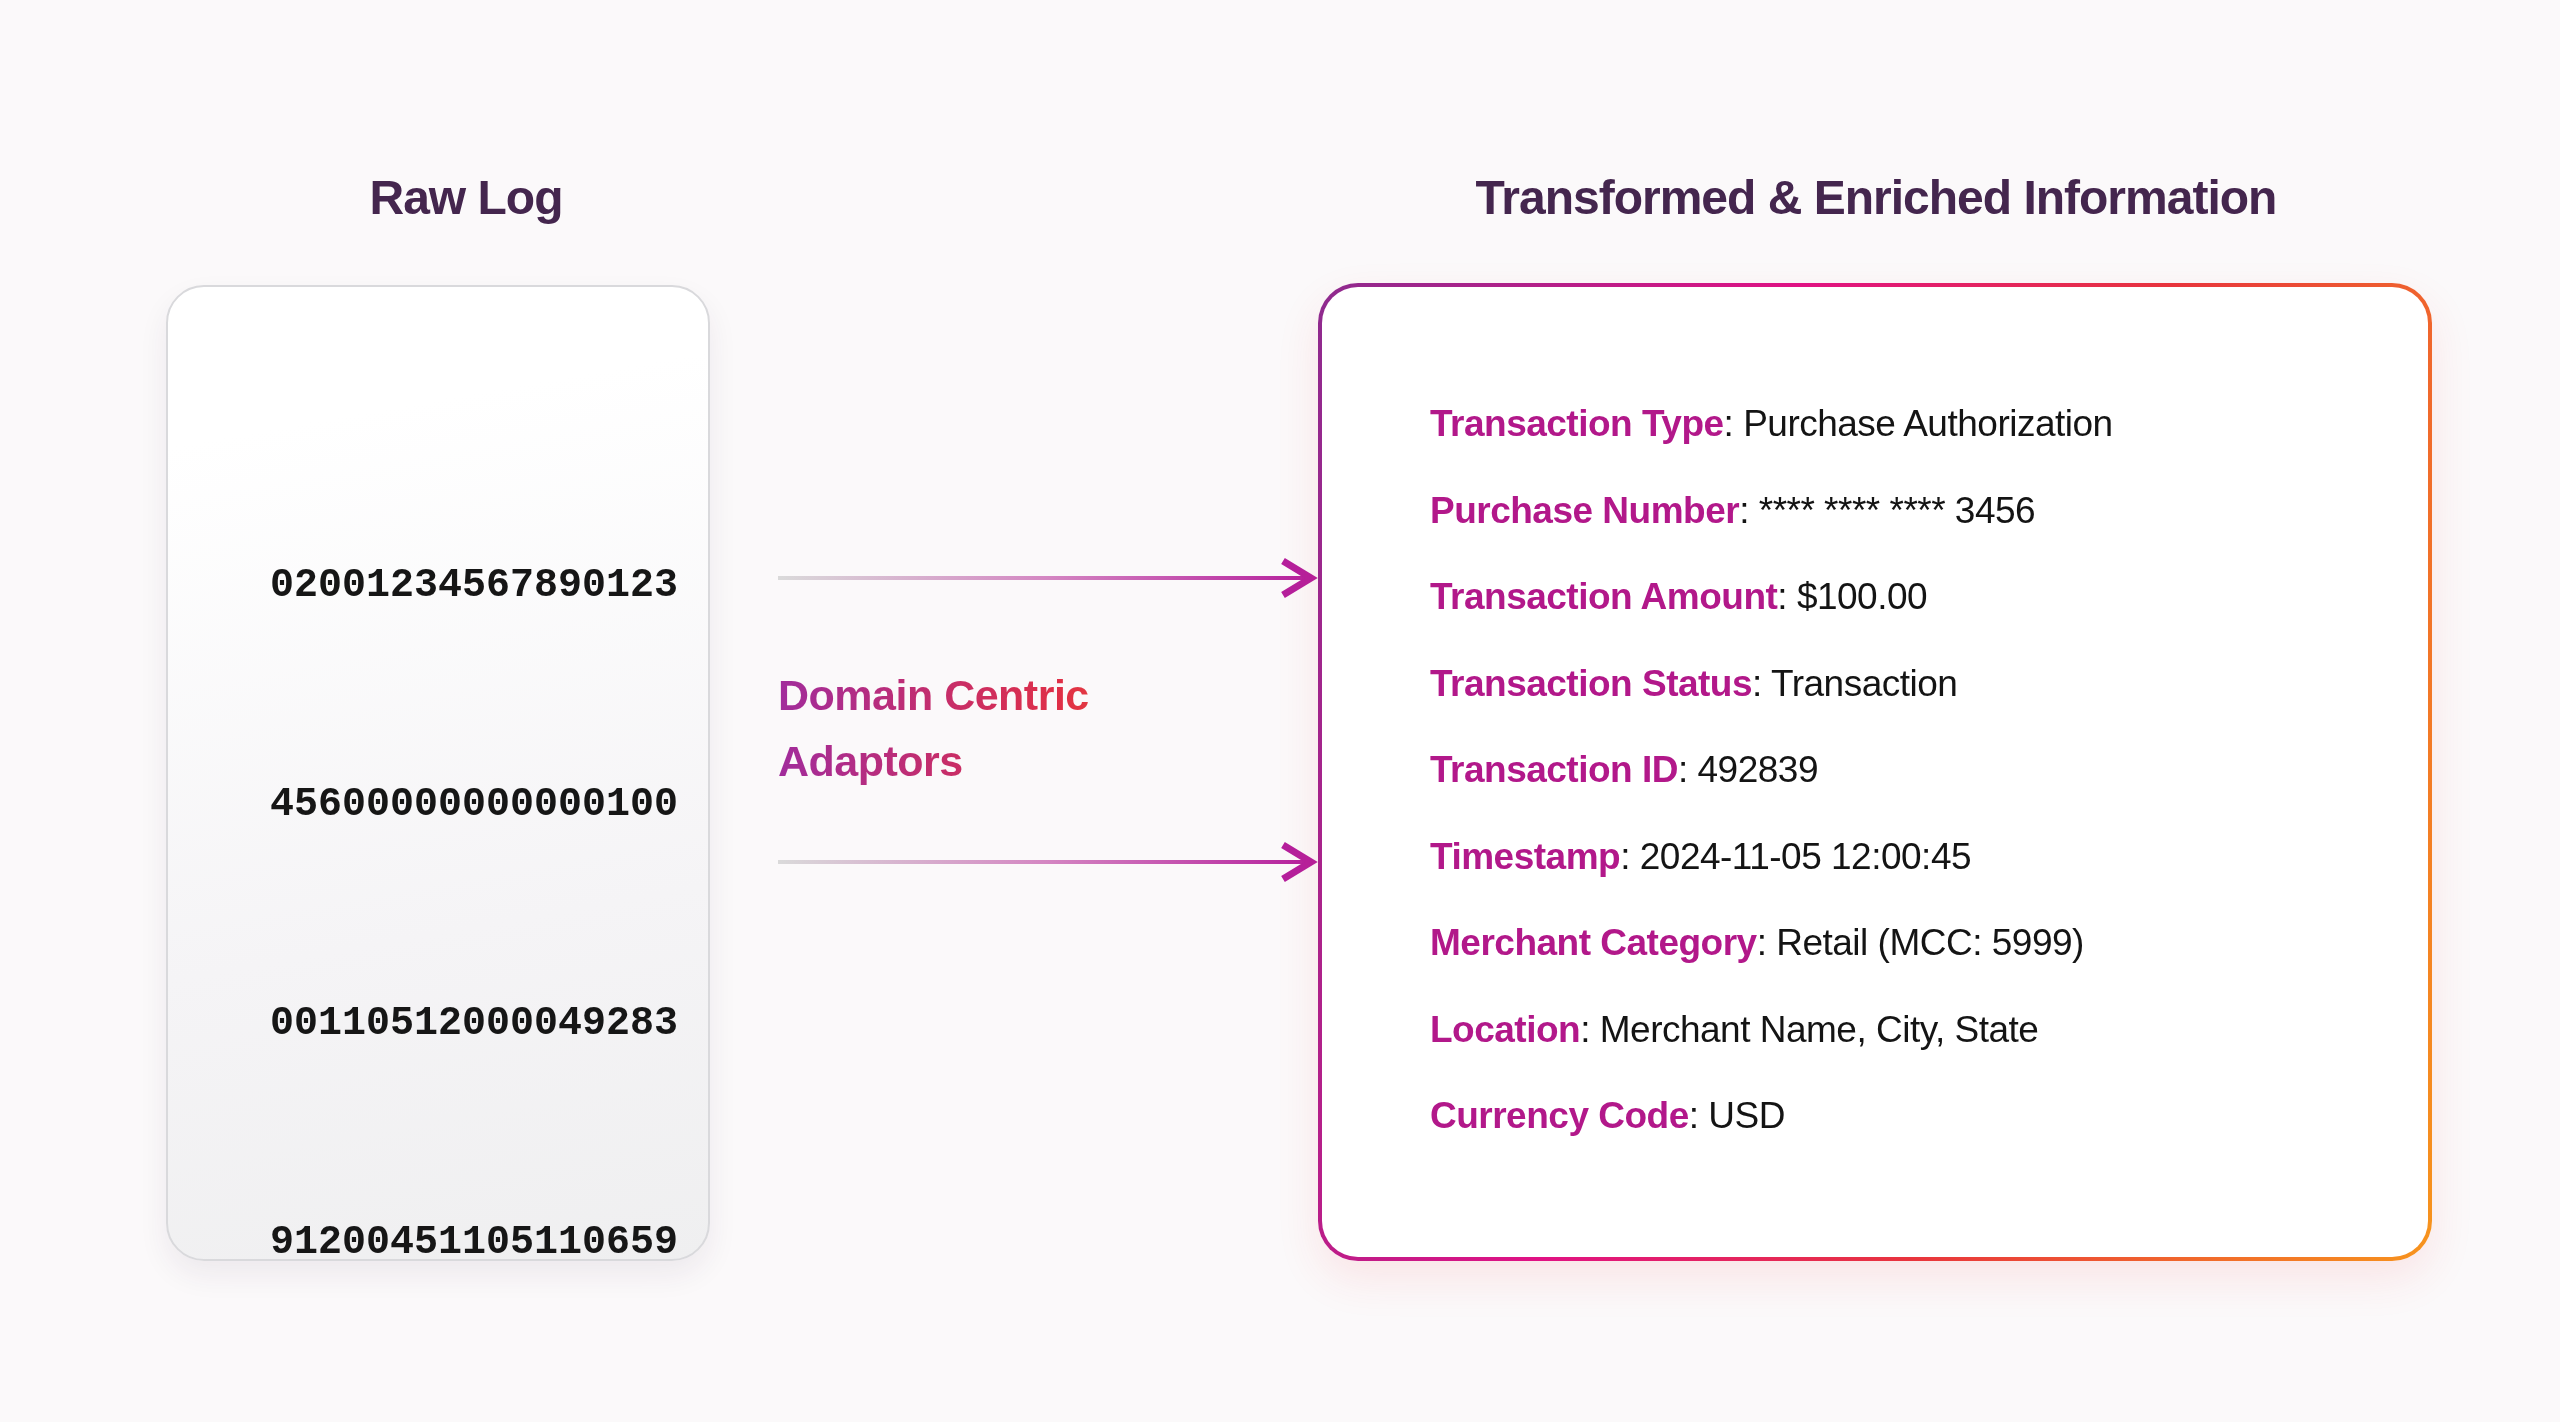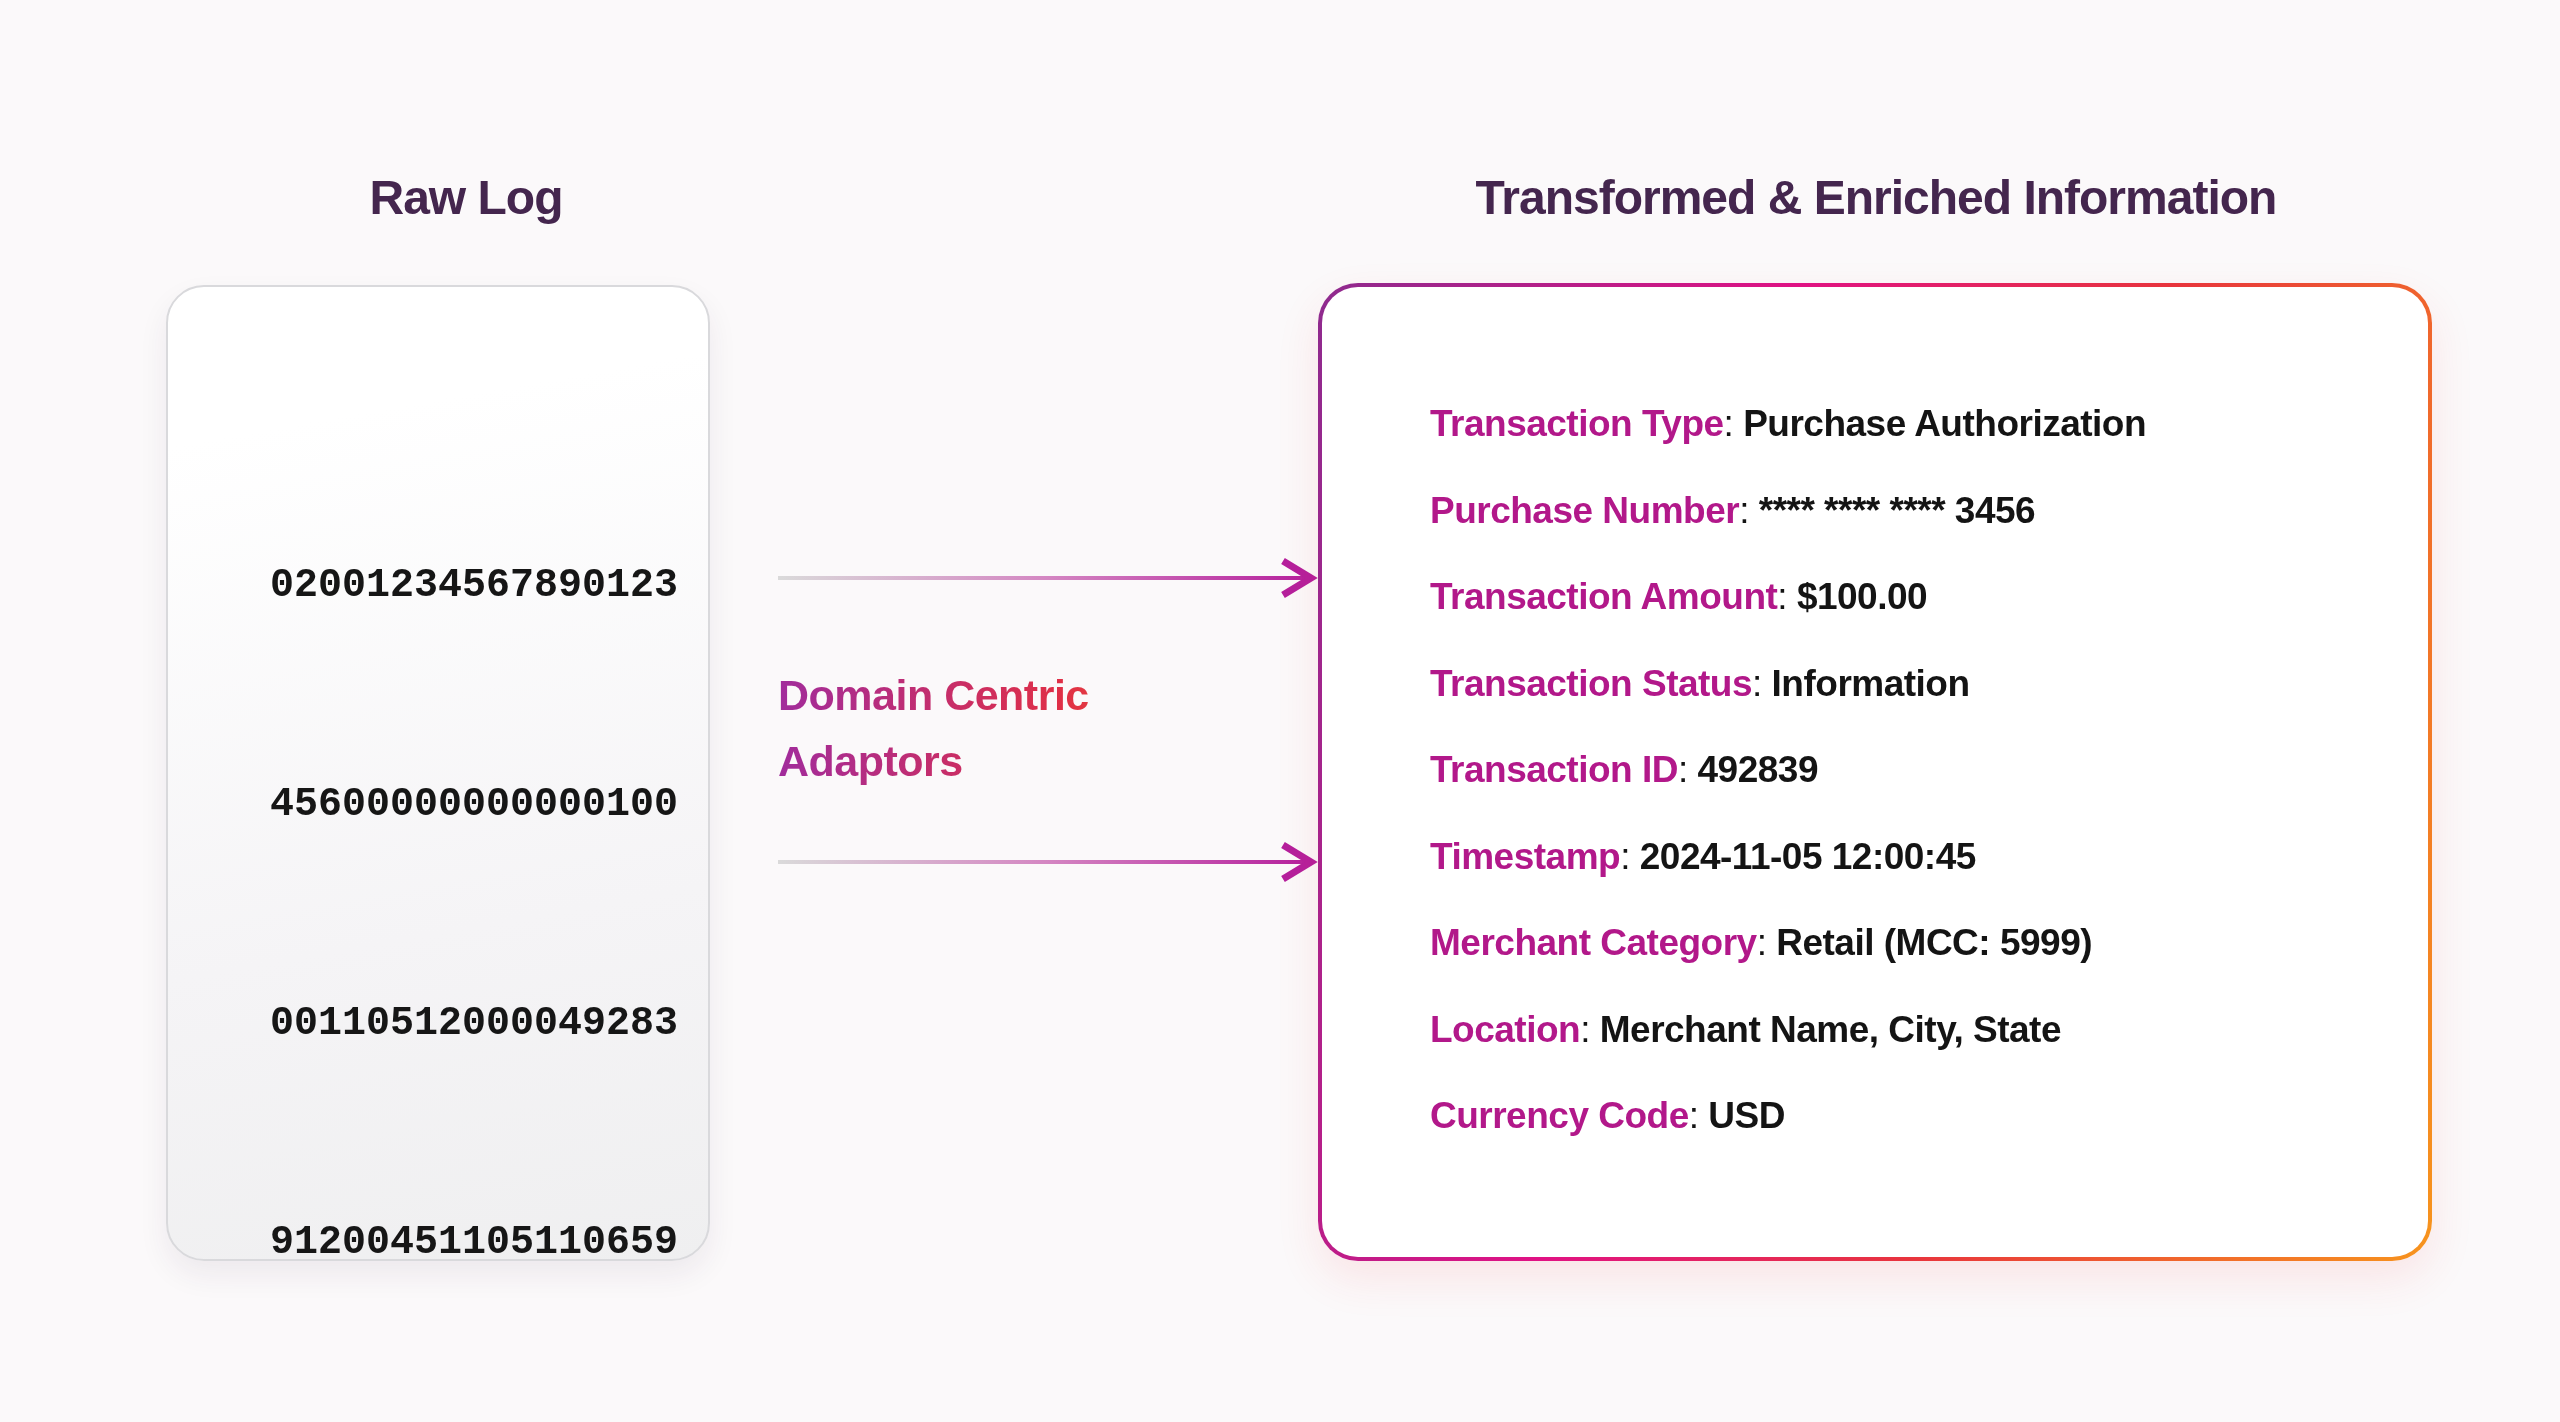--- a/index.html
+++ b/index.html
@@ -121,21 +121,21 @@
   }
   .field .flabel {
     font-weight: 700;
     color: var(--label_magenta);
   }
   .field .fsep {
     color: var(--value_black);
     white-space: pre;
   }
   .field .fvalue {
-    font-weight: 700;
+    font-weight: 400;
     color: var(--value_black);
     margin-top: 21px;
   }
 </style>
 </head>
 <body>
 
 <div class="canvas">
 
   <div class="panel-title left">Raw Log</div>
@@ -189,21 +189,21 @@
 
         <div class="field">
           <span class="flabel">Purchase Number</span><span class="fsep">: </span><span class="fvalue">**** **** **** 3456</span>
         </div>
 
         <div class="field">
           <span class="flabel">Transaction Amount</span><span class="fsep">: </span><span class="fvalue">$100.00</span>
         </div>
 
         <div class="field">
-          <span class="flabel">Transaction Status</span><span class="fsep">: </span><span class="fvalue">Information</span>
+          <span class="flabel">Transaction Status</span><span class="fsep">: </span><span class="fvalue">Transaction</span>
         </div>
 
         <div class="field">
           <span class="flabel">Transaction ID</span><span class="fsep">: </span><span class="fvalue">492839</span>
         </div>
 
         <div class="field">
           <span class="flabel">Timestamp</span><span class="fsep">: </span><span class="fvalue">2024-11-05 12:00:45</span>
         </div>
 

